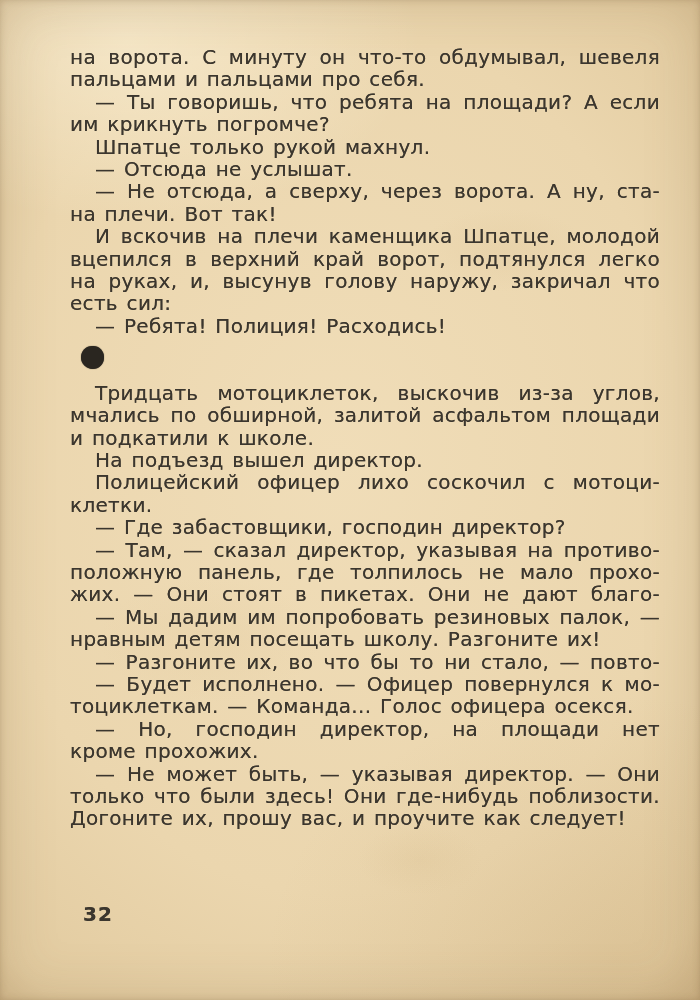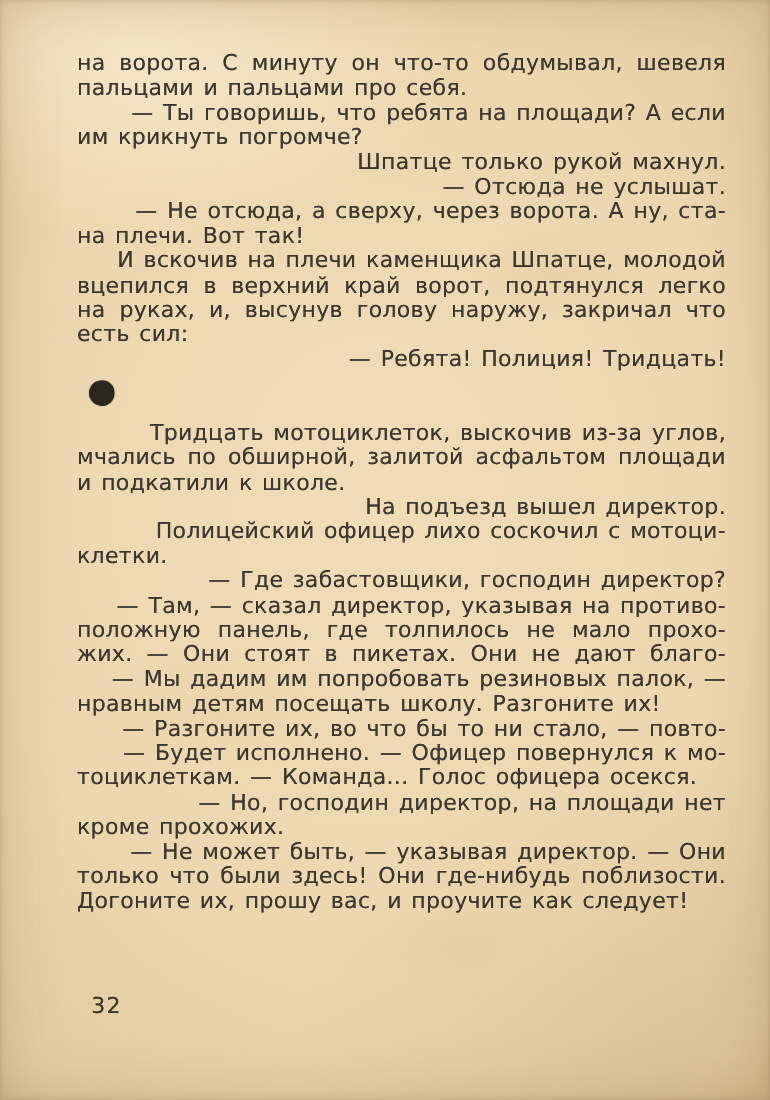--- a/index.html
+++ b/index.html
@@ -57,21 +57,20 @@
     white-space: normal;
   }
   .line.just::after {
     content: "";
     display: inline-block;
     width: 100%;
     height: 0;
   }
   .line.indent {
     text-indent: 25px;
-    text-align: right;
   }
   .section-break {
     height: 44.8px;
     position: relative;
   }
   .bullet {
     position: absolute;
     left: 11px;
     top: 9px;
     width: 23px;
@@ -81,40 +80,41 @@
     box-shadow: 0 0 1px rgba(42,38,32,0.9);
   }
   .page-number {
     position: absolute;
     left: 83px;
     top: 902px;
     font-size: 20px;
     letter-spacing: 1px;
     color: #3b362e;
     text-shadow: 0 0 0.5px rgba(59, 54, 46, 0.75);
+    font-weight: bold;
   }
 </style>
 </head>
 <body>
 
 <div class="page">
   <div class="text-column">
       <div class="line just">на ворота. С минуту он что-то обдумывал, шевеля</div>
       <div class="line">пальцами и пальцами про себя.</div>
       <div class="line indent just">— Ты говоришь, что ребята на площади? А если</div>
       <div class="line">им крикнуть погромче?</div>
       <div class="line indent">Шпатце только рукой махнул.</div>
       <div class="line indent">— Отсюда не услышат.</div>
       <div class="line indent just">— Не отсюда, а сверху, через ворота. А ну, ста-</div>
       <div class="line">на плечи. Вот так!</div>
       <div class="line indent just">И вскочив на плечи каменщика Шпатце, молодой</div>
       <div class="line just">вцепился в верхний край ворот, подтянулся легко</div>
       <div class="line just">на руках, и, высунув голову наружу, закричал что</div>
       <div class="line">есть сил:</div>
-      <div class="line indent">— Ребята! Полиция! Тридцать!</div>
+      <div class="line indent">— Ребята! Полиция! Расходись!</div>
       <div class="section-break">
         <span class="bullet"></span>
       </div>
       <div class="line indent just">Тридцать мотоциклеток, выскочив из-за углов, про-</div>
       <div class="line just">мчались по обширной, залитой асфальтом площади</div>
       <div class="line">и подкатили к школе.</div>
       <div class="line indent">На подъезд вышел директор.</div>
       <div class="line indent just">Полицейский офицер лихо соскочил с мотоци-</div>
       <div class="line">клетки.</div>
       <div class="line indent">— Где забастовщики, господин директор?</div>

